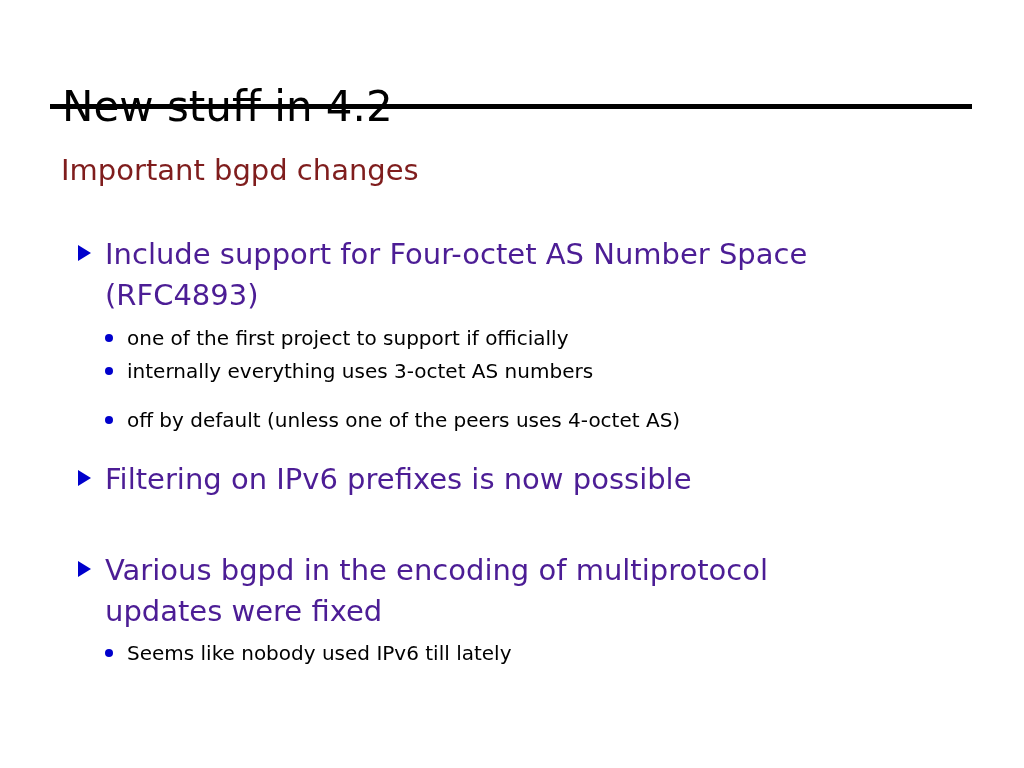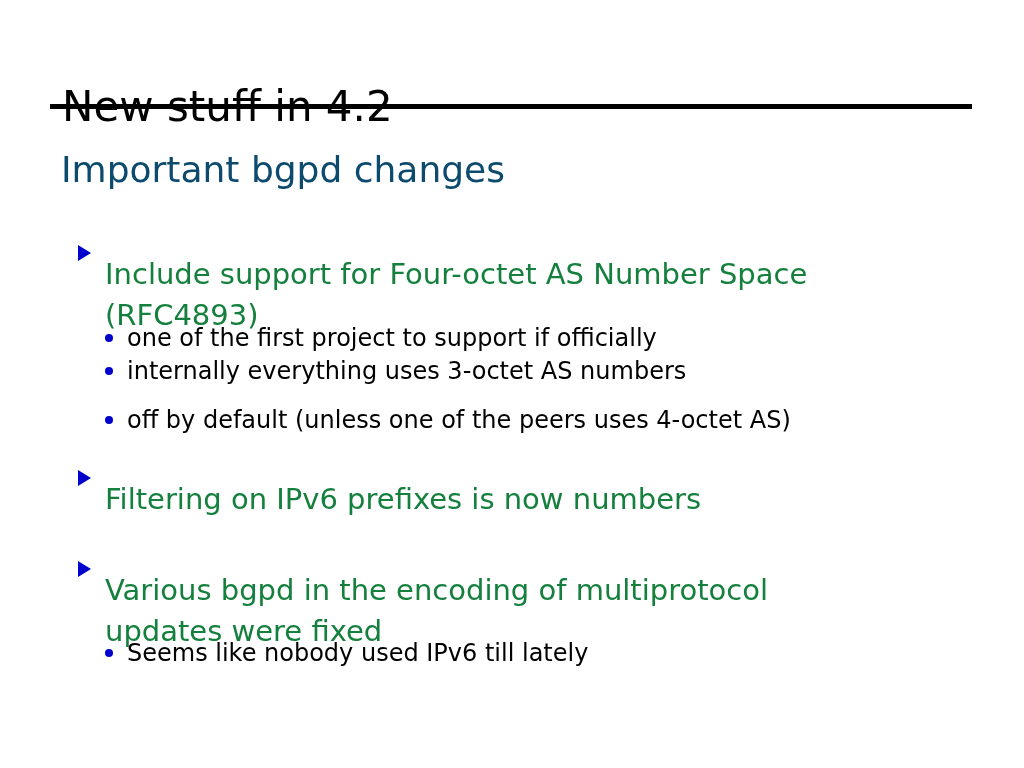--- a/index.html
+++ b/index.html
@@ -51,24 +51,24 @@
     left: 0;
     top: 0;
     width: 1024px;
     height: 768px;
   }
 
   #subtitle {
     position: absolute;
     left: 61px;
     top: 151px;
-    font-size: 36px;
+    font-size: 29px;
     line-height: 38px;
     white-space: nowrap;
-    color: #0c4a6e;
+    color: #7f1d1d;
   }
 
   
   .lvl1 {
     position: absolute;
     left: 78px;
     width: 880px;
   }
   .lvl1 .marker {
     position: absolute;
@@ -78,43 +78,42 @@
     height: 0;
     border-top: 8px solid transparent;
     border-bottom: 8px solid transparent;
     border-left: 13px solid #0000CC;
   }
   .lvl1 .txt {
     display: block;
     margin-left: 27px;
     font-size: 29px;
     line-height: 41px;
-    color: #15803d;
-    margin-top: 20px;
+    color: #4c1d95;
   }
 
   
   .lvl2 {
     position: absolute;
     left: 105px;
     width: 860px;
   }
   .lvl2 .marker {
     position: absolute;
     left: 0px;
     top: 12px;
     width: 8px;
     height: 8px;
     border-radius: 50%;
     background: #0000CC;
   }
   .lvl2 .txt {
     display: block;
     margin-left: 22px;
-    font-size: 24px;
+    font-size: 20px;
     line-height: 33px;
     color: #000000;
     white-space: nowrap;
   }
 </style>
 </head>
 <body>
 
 <div id="slide">
 
@@ -141,21 +140,21 @@
       <span class="txt">internally everything uses 3-octet AS numbers</span>
     </div>
 
     <div class="lvl2" style="top:404px;">
       <span class="marker"></span>
       <span class="txt">off by default (unless one of the peers uses 4-octet AS)</span>
     </div>
 
     <div class="lvl1" style="top:459px;">
       <span class="marker"></span>
-      <span class="txt">Filtering on IPv6 prefixes is now numbers</span>
+      <span class="txt">Filtering on IPv6 prefixes is now possible</span>
     </div>
 
     <div class="lvl1" style="top:550px; width:800px;">
       <span class="marker"></span>
       <span class="txt">Various bgpd in the encoding of multiprotocol updates were fixed</span>
     </div>
 
     <div class="lvl2" style="top:637px;">
       <span class="marker"></span>
       <span class="txt">Seems like nobody used IPv6 till lately</span>

